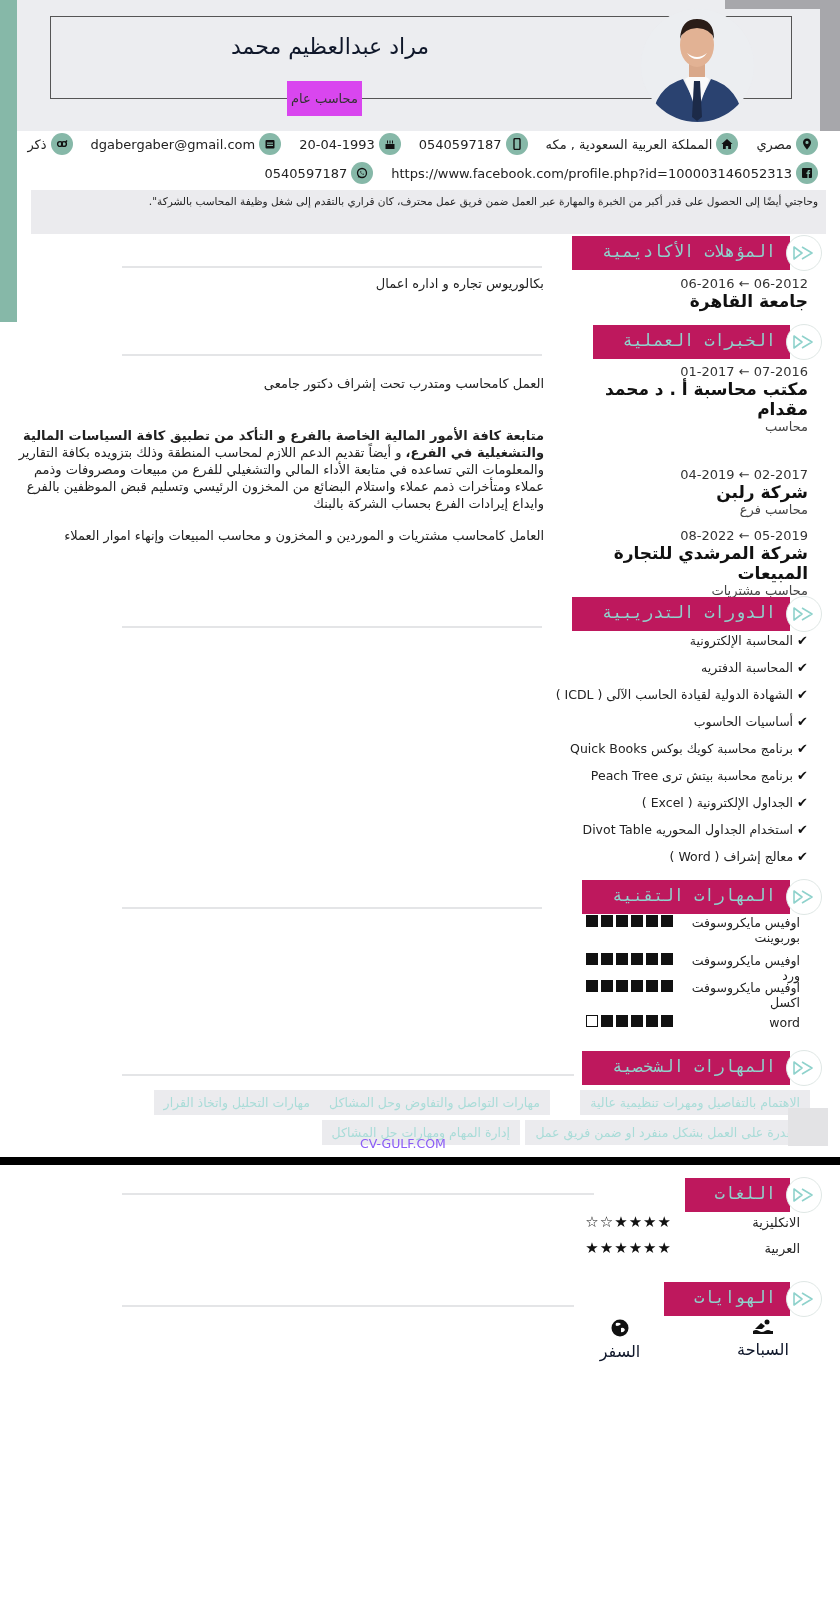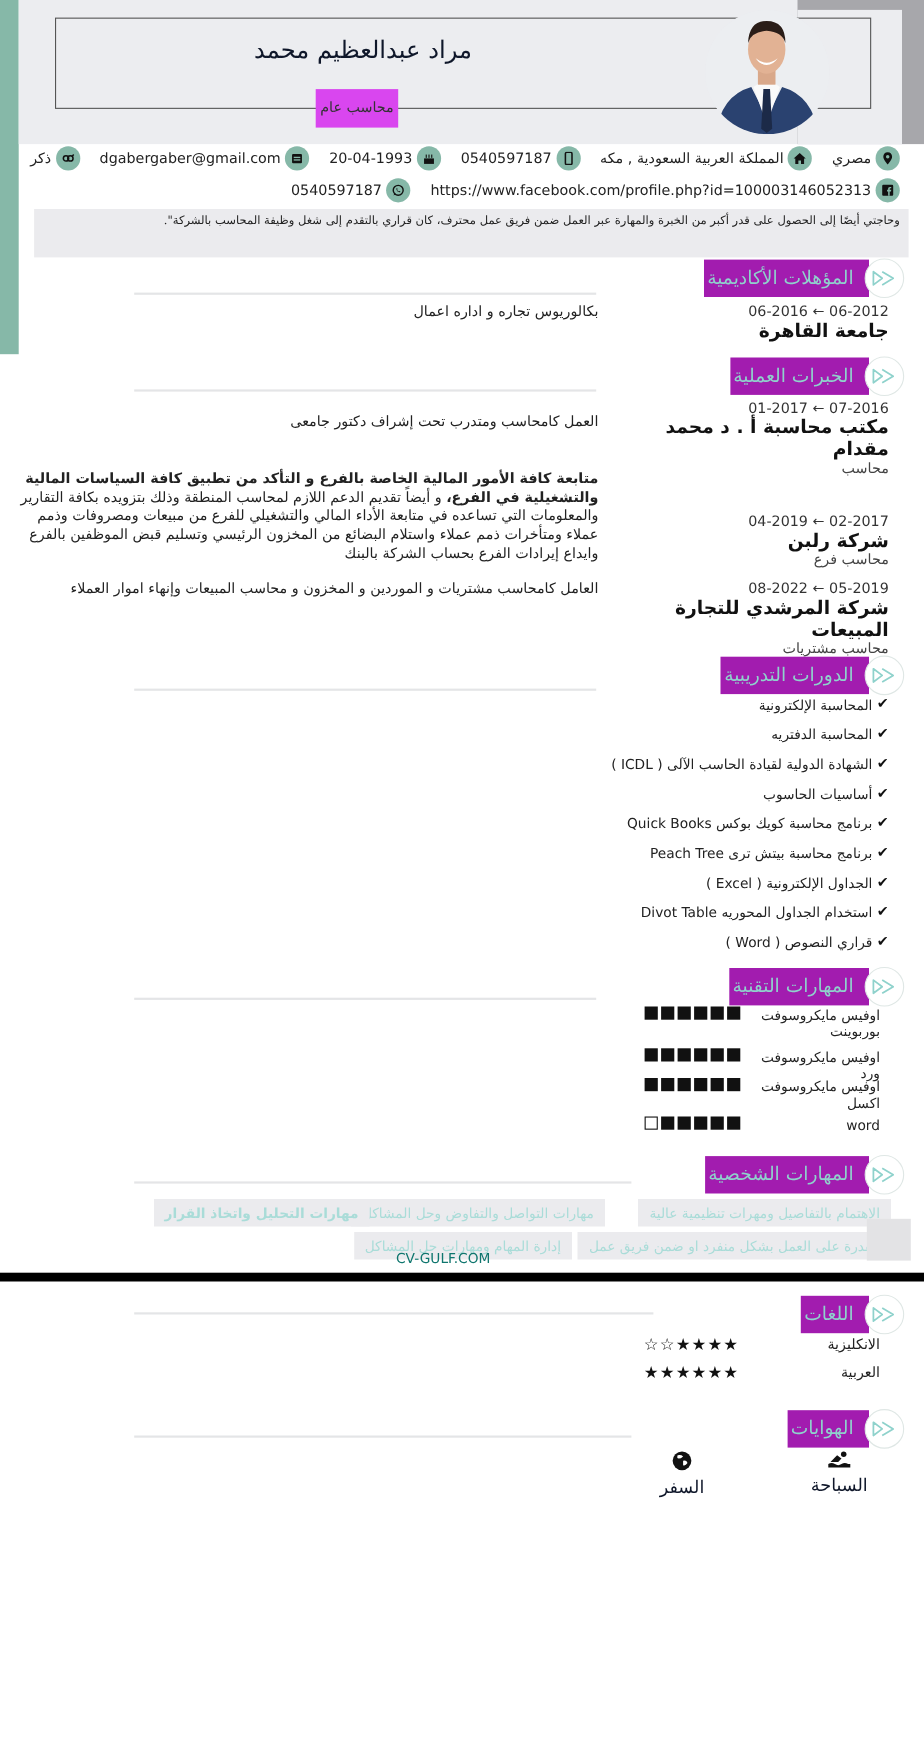--- a/index.html
+++ b/index.html
@@ -22,40 +22,40 @@
   .contact-row { direction: rtl; display: flex; align-items: center; position: absolute; font-size: 13px; color: #222; }
   .c-item { display: flex; align-items: center; margin-left: 18px; }
   .c-icon { width: 22px; height: 22px; border-radius: 50%; background: #86b8a8; display: inline-flex; align-items: center; justify-content: center; margin-left: 4px; flex-shrink: 0; }
   .c-icon svg { width: 12px; height: 12px; }
 
   #summary { left: 31px; top: 190px; width: 795px; height: 44px; background: #ebebee; direction: rtl; font-family: "DejaVu Serif", serif; font-size: 10.5px; line-height: 19px; padding: 2px 8px; color: #222; }
 
   
   .sec-head { position: absolute; display: flex; direction: rtl; align-items: center; height: 34px; }
   .sec-arrow { width: 36px; height: 36px; border-radius: 50%; border: 1.5px solid #dfe7e5; display: flex; align-items: center; justify-content: center; background: #fff; margin-left: -4px; z-index: 2; position: relative; }
-  .sec-label { background: #a21caf; height: 34px; line-height: 34px; color: #8fd2cc; font-size: 17px; padding: 0 14px 0 3px; }
+  .sec-label { background: #be185d; height: 34px; line-height: 34px; color: #8fd2cc; font-size: 17px; padding: 0 14px 0 30px; font-family: Liberation Mono, monospace; }
   .sec-line { position: absolute; height: 2px; background: #e4e5e7; }
 
   .date { direction: ltr; font-size: 13px; color: #333; text-align: right; }
   .org { direction: rtl; font-size: 17px; font-weight: bold; color: #111; text-align: right; }
   .role { direction: rtl; font-size: 13px; color: #444; text-align: right; }
   .desc { direction: rtl; font-size: 13px; color: #222; text-align: right; }
 
   .course { direction: rtl; position: absolute; right: 32px; font-size: 12.5px; color: #222; display: flex; align-items: center; }
   .course .chk { font-size: 13px; margin-left: 4px; color: #111; }
 
   .skill-row { position: absolute; direction: rtl; display: flex; align-items: flex-start; }
   .skill-name { width: 115px; font-size: 12.5px; color: #222; line-height: 15px; text-align: right; }
   .boxes { display: flex; direction: ltr; margin-right: 12px; margin-top: 0px; }
   .box { width: 12px; height: 12px; margin-left: 3px; background: #111; }
   .box.empty { background: #fff; border: 1.5px solid #111; }
 
   .soft { position: absolute; background: #ebebee; color: #a9dcd8; font-size: 12.5px; height: 25px; line-height: 25px; padding: 0 10px; direction: rtl; white-space: nowrap; }
 
-  #footer-site { left: 360px; top: 1136px; font-size: 12.5px; color: #0f766e; }
+  #footer-site { left: 360px; top: 1136px; font-size: 12.5px; color: #8b5cf6; }
   #page-break { left: 0; top: 1157px; width: 840px; height: 8px; background: #000; }
   #scroll-btn { left: 788px; top: 1108px; width: 40px; height: 38px; background: #e3e3e5; }
 
   .lang-row { position: absolute; direction: rtl; display: flex; align-items: center; font-size: 13px; }
   .stars { direction: ltr; font-size: 15px; letter-spacing: 1px; color: #111; }
 
   .hobby { position: absolute; text-align: center; font-size: 16px; color: #0f172a; }
 </style>
 </head>
 <body>
@@ -250,21 +250,21 @@
 <div class="course" style="top:795px;">
     <span class="chk">✔</span>
     <span>الجداول الإلكترونية ( Excel )</span>
   </div>
 <div class="course" style="top:822px;">
     <span class="chk">✔</span>
     <span>استخدام الجداول المحوريه Divot Table</span>
   </div>
 <div class="course" style="top:849px;">
     <span class="chk">✔</span>
-    <span>قراري النصوص ( Word )</span>
+    <span>معالج إشراف ( Word )</span>
   </div>
 
 <div class="sec-head" style="right:18px; top:880px;">
   <span class="sec-arrow">
       <svg width="24" height="18" viewBox="0 0 24 18">
         <path d="M2 3 L10 9 L2 15 Z M10 3 L20 9 L10 15" fill="none" stroke="#8fd2cc" stroke-width="1.6" stroke-linejoin="round"></path>
       </svg>
     </span>
   <span class="sec-label">المهارات التقنية</span>
 </div>
@@ -320,21 +320,21 @@
       <svg width="24" height="18" viewBox="0 0 24 18">
         <path d="M2 3 L10 9 L2 15 Z M10 3 L20 9 L10 15" fill="none" stroke="#8fd2cc" stroke-width="1.6" stroke-linejoin="round"></path>
       </svg>
     </span>
   <span class="sec-label">المهارات الشخصية</span>
 </div>
 <div class="sec-line" style="left:122px; top:1074px; width:452px;"></div>
 
 <div class="soft" style="right:30px; top:1090px;">الاهتمام بالتفاصيل ومهرات تنظيمية عالية</div>
 <div class="soft" style="right:290px; top:1090px;">مهارات التواصل والتفاوض وحل المشاكل</div>
-<div class="soft" style="right:504px; top:1090px;font-weight:bold;">مهارات التحليل واتخاذ القرار</div>
+<div class="soft" style="right:520px; top:1090px;">مهارات التحليل واتخاذ القرار</div>
 <div class="soft" style="right:30px; top:1120px;">القدرة على العمل بشكل منفرد او ضمن فريق عمل</div>
 <div class="soft" style="right:320px; top:1120px;">إدارة المهام ومهارات حل المشاكل</div>
 
 <div id="scroll-btn" class="abs"></div>
 <div id="footer-site" class="abs">CV-GULF.COM</div>
 <div id="page-break" class="abs"></div>
 
 <div class="sec-head" style="right:18px; top:1178px;">
   <span class="sec-arrow">
       <svg width="24" height="18" viewBox="0 0 24 18">

